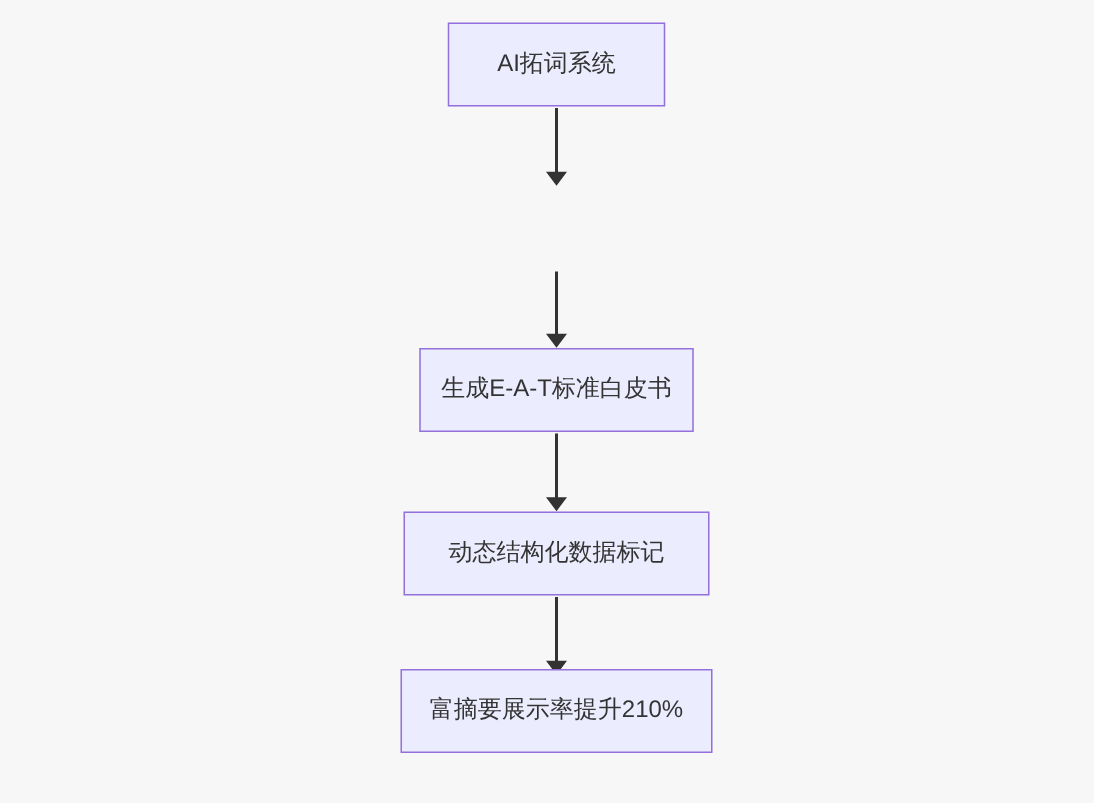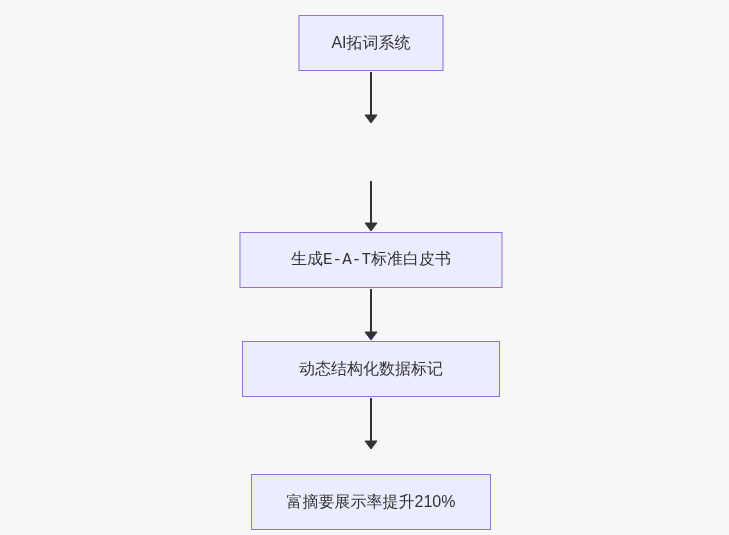--- a/index.html
+++ b/index.html
@@ -72,25 +72,25 @@
       <line x1="371" y1="398" x2="371" y2="442"></line>
       <polygon points="365,441 377,441 371,449"></polygon>
     </g>
   </svg>
 
   <div class="node" style="top:15px; width:145px;">
     <span>AI拓词系统</span>
   </div>
 
 
-  <div class="node" style="top:232px; width:263px;font-family:Liberation Mono, monospace;">
+  <div class="node" style="top:232px; width:183px;">
     <span>生成E-A-T标准白皮书</span>
   </div>
 
-  <div class="node" style="top:341px; width:258px;">
+  <div class="node" style="top:341px; width:204px;">
     <span>动态结构化数据标记</span>
   </div>
 
-  <div class="node" style="top:474px; width:240px;">
+  <div class="node" style="top:446px; width:208px;">
     <span>富摘要展示率提升210%</span>
   </div>
 
 </div>
 
 </body></html>

